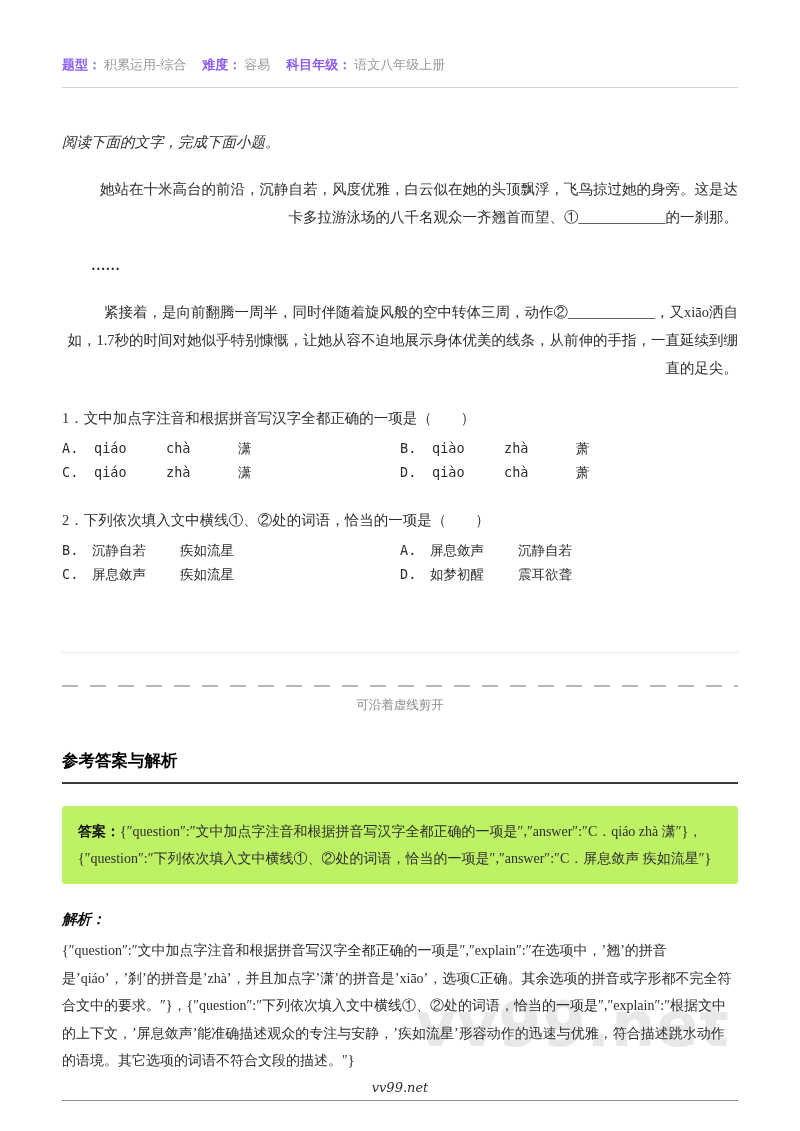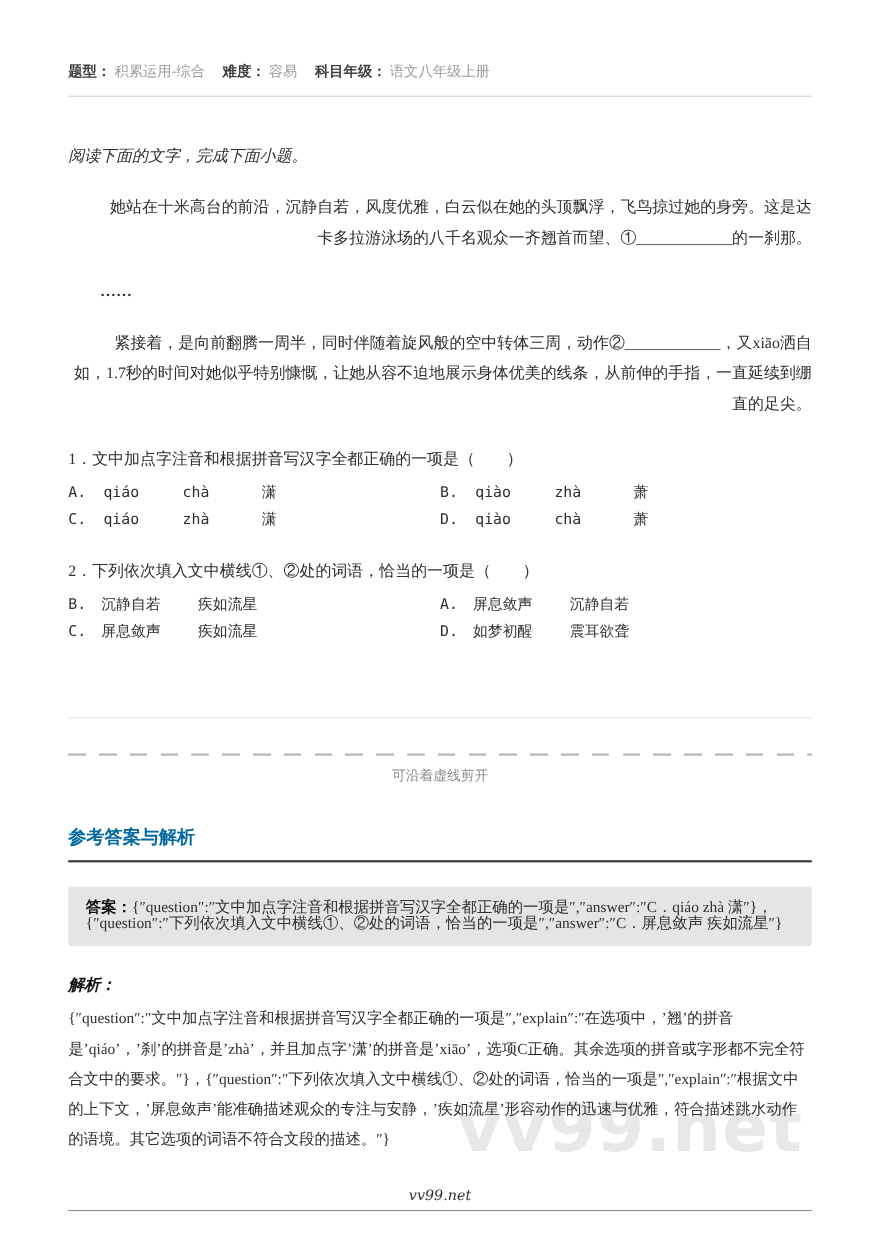--- a/index.html
+++ b/index.html
@@ -11,21 +11,21 @@
     background: #ffffff;
     overflow: hidden;
     font-family: "Liberation Serif", "DejaVu Serif", serif;
     color: #2e2e2e;
   }
   .inner { position: relative; z-index: 1; padding: 56px 62px 0 62px; }
 
   
   .meta { display: flex; gap: 16px; font-size: 13px; font-family: "Liberation Sans", "DejaVu Sans", sans-serif; }
   .meta-pair { display: flex; align-items: baseline; }
-  .meta-label { font-weight: bold; color: #404040; }
+  .meta-label { font-weight: bold; color: #8b5cf6; }
   .meta-value { color: #9a9a9a; margin-left: 3px; }
   .top-rule { border: none; border-top: 1px solid #d2d2d2; margin: 13px 0 0 0; }
 
   
   .doc { font-size: 14.5px; line-height: 28px; }
   .intro { margin-top: 40px; font-style: italic; }
   .para { text-indent: 2em; margin-top: 19px; text-align: right; }
   .ellipsis-line { text-indent: 2em; margin-top: 20px; font-weight: bold; }
 
   
@@ -47,26 +47,26 @@
   .sep-light { border: none; border-top: 1px solid #e7e7e7; margin: 66px 0 0 0; }
   .cut-line { margin-top: 32px; height: 2px;
     background: repeating-linear-gradient(90deg, #b5b5b5 0 16px, transparent 16px 28px); }
   .cut-caption { text-align: center; color: #8a8a8a; font-size: 12.5px; margin-top: 10px;
     font-family: "Liberation Sans", "DejaVu Sans", sans-serif; }
 
   
   .answers-heading {
     margin-top: 36px;
     font-family: "Liberation Sans", "DejaVu Sans", sans-serif;
-    font-weight: bold; font-size: 16.5px; color: #0369a1;
+    font-weight: bold; font-size: 16.5px; color: #000000;
     padding-bottom: 10px; border-bottom: 2px solid #3a3a3a;
   }
   .answer-box {
-    margin-top: 22px; background: #e5e5e5; border-radius: 3px;
-    padding: 12px 16px; font-size: 14px; line-height: 15px;
+    margin-top: 22px; background: #bef264; border-radius: 3px;
+    padding: 12px 16px; font-size: 14px; line-height: 27px;
   }
   .inline-label { font-weight: bold; color: #111111; }
   .analysis-label { margin-top: 26px; font-weight: bold; font-size: 14.5px; color: #111111; font-style: italic; }
   .analysis-text { margin-top: 8px; font-size: 14px; line-height: 27.5px; }
 
   
   .watermark {
     position: absolute; z-index: 0; right: 70px; bottom: 70px;
     font-family: "DejaVu Sans", "Liberation Sans", sans-serif;
     font-weight: bold; font-size: 62px; letter-spacing: 1px;

